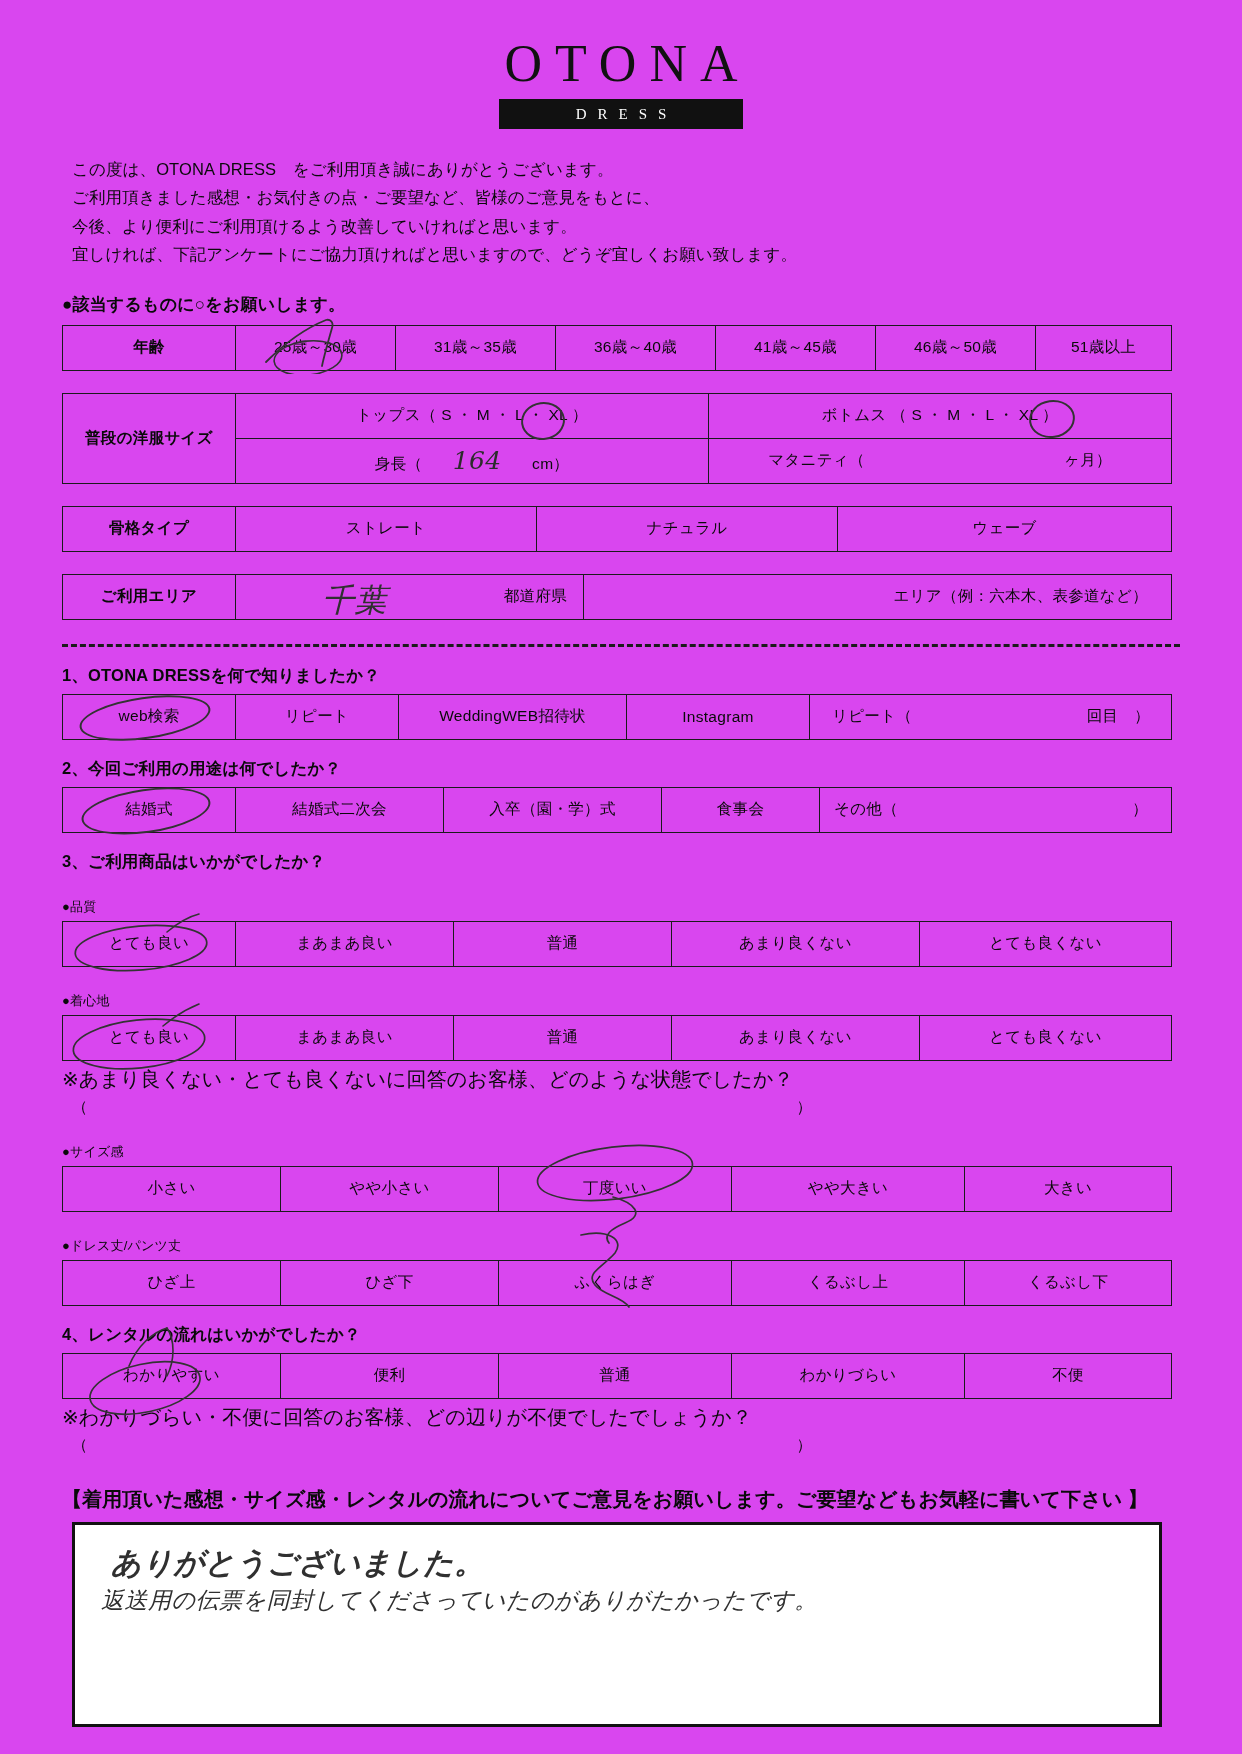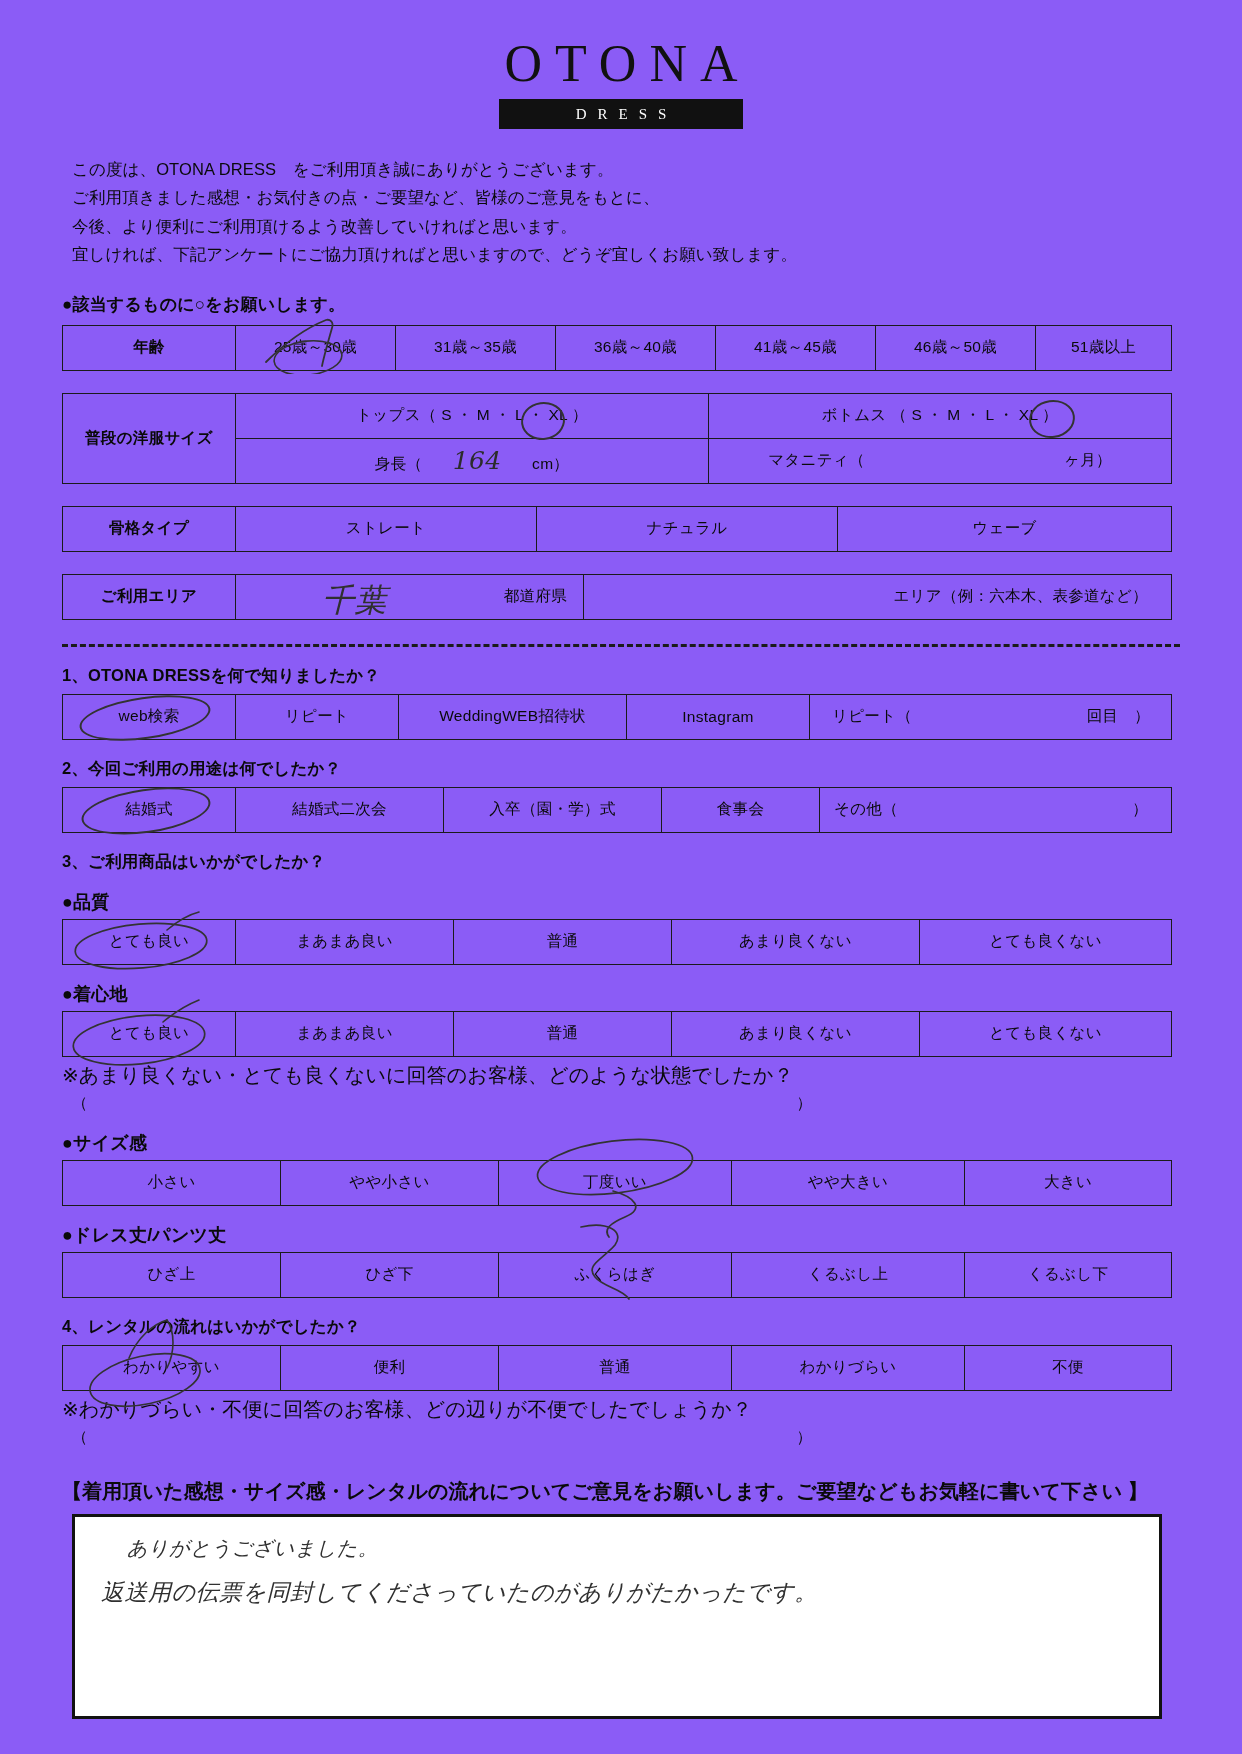--- a/index.html
+++ b/index.html
@@ -10,21 +10,21 @@
   }
   body {
     font-family: "Liberation Sans", "DejaVu Sans", sans-serif;
     color: #0a0a0a;
     -webkit-font-smoothing: none;
   }
   .page {
     position: relative;
     width: 1242px;
     height: 1754px;
-    background: #8b5cf6;
+    background: #d946ef;
     overflow: hidden;
     box-sizing: border-box;
   }
 
   
   .logo-block {
     text-align: center;
     padding-top: 38px;
   }
   .logo-word {
@@ -92,23 +92,23 @@
   .tbl-gap { height: 22px; }
 
   
   .qhead {
     margin: 18px 0 7px 62px;
     font-size: 16.5px;
     font-weight: bold;
     letter-spacing: 0.2px;
   }
   .subhead {
-    margin: 17px 0 5px 62px;
-    font-size: 18px;
-    font-weight: bold;
+    margin: 25px 0 5px 62px;
+    font-size: 13px;
+    font-weight: normal;
     letter-spacing: 0.2px;
   }
   .note {
     margin: 5px 8px 0 62px;
     font-size: 20px;
     letter-spacing: 0.1px;
   }
   .paren-row {
     margin: 4px 0 0 72px;
     width: 740px;
@@ -422,17 +422,17 @@
     </table>
   <div class="note">※わかりづらい・不便に回答のお客様、どの辺りが不便でしたでしょうか？</div>
   <div class="paren-row">
     <span>（</span>
     <span></span>
     <span>）</span>
   </div>
 
   <div class="comment-title">【着用頂いた感想・サイズ感・レンタルの流れについてご意見をお願いします。ご要望などもお気軽に書いて下さい 】</div>
   <div class="comment-box">
-    <span class="hw-note" style="left:52px;top:18px;font-size:20px;">ありがとうございました。</span>
+    <span class="hw-note" style="left:36px;top:18px;font-size:30px;font-weight:bold;">ありがとうございました。</span>
     <span class="hw-note" style="left:26px;top:60px;font-size:23px;">返送用の伝票を同封してくださっていたのがありがたかったです。</span>
   </div>
 
 </div>
 
 </body></html>

